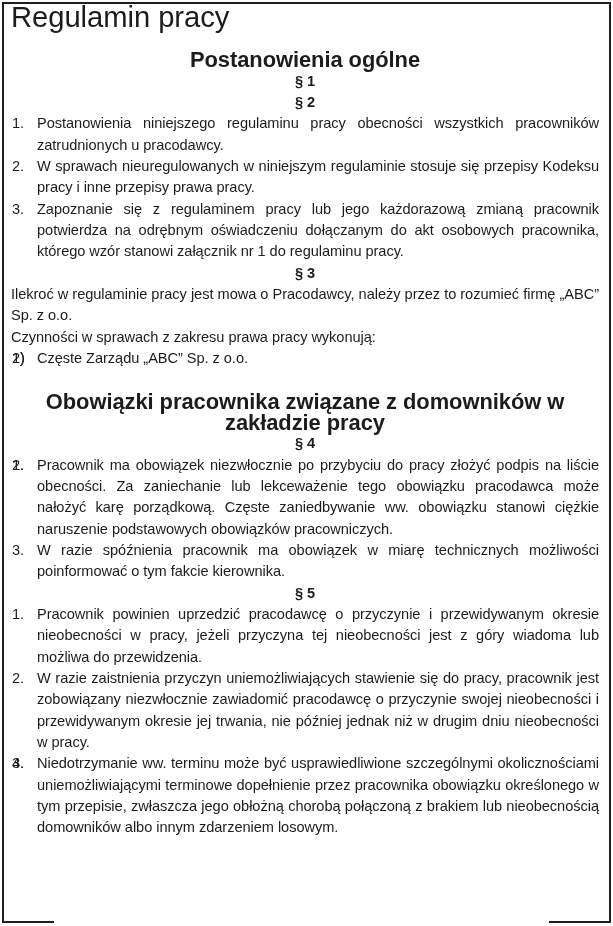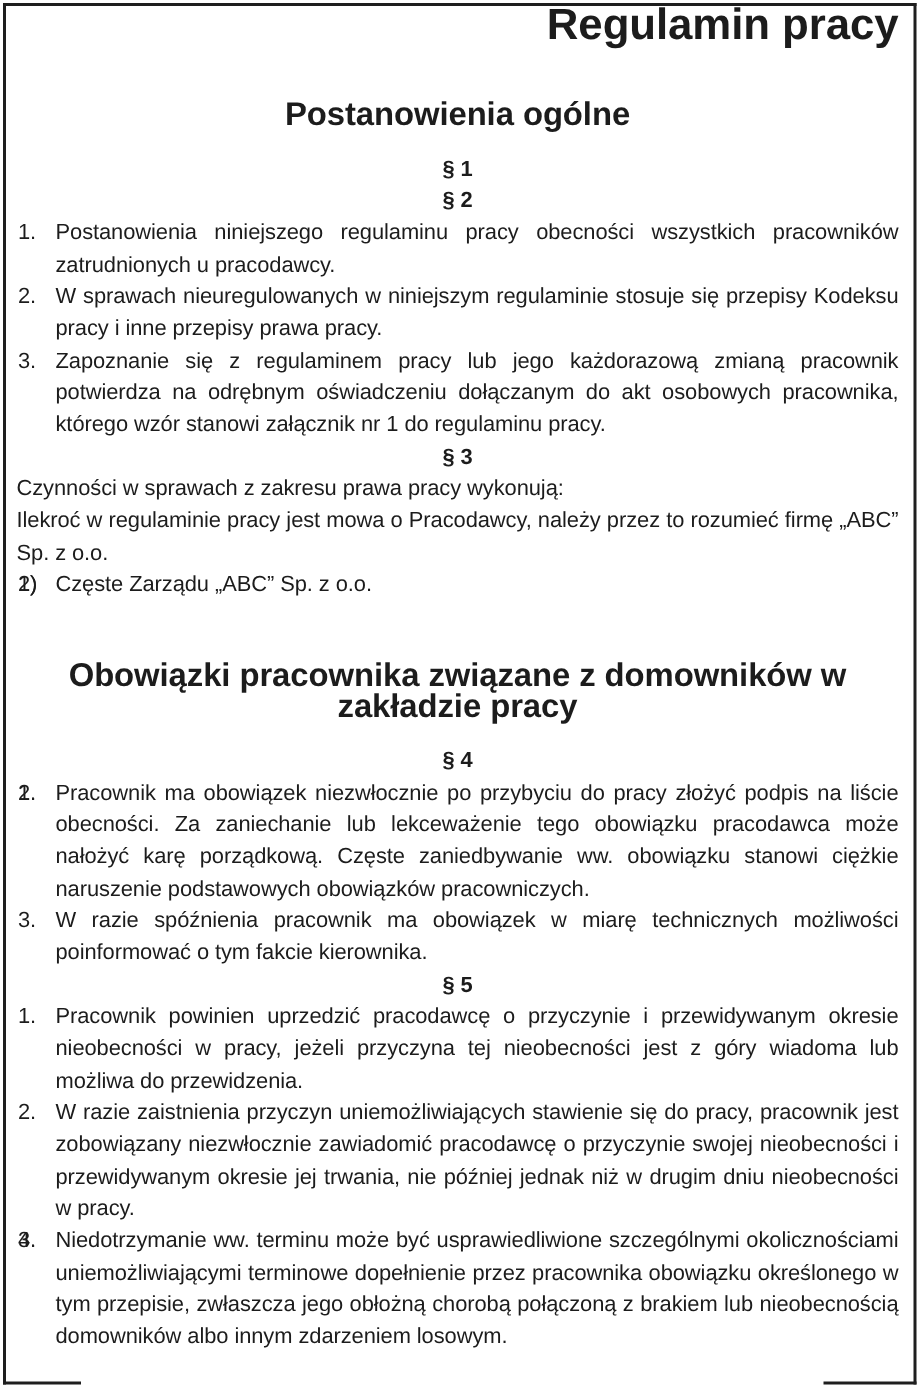--- a/index.html
+++ b/index.html
@@ -38,30 +38,30 @@
   .content {
     position: absolute;
     left: 11px;
     top: 6px;
     width: 588px;
     font-size: 14.6px;
     line-height: 21.35px;
     letter-spacing: -0.05px;
   }
   .doc-title {
-    text-align: right;
-    font-weight: bold;
+    text-align: left;
+    font-weight: normal;
     margin: 0;
     padding-top: 1px;
     height: 21.35px;
   }
   .section-title {
     text-align: center;
     font-weight: bold;
-    margin: 16px;
+    margin: 0;
   }
   .gap { height: 21px; }
   .para-mark {
     text-align: center;
     font-weight: bold;
     margin: 0;
   }
   p.body-text {
     margin: 0;
     text-align: justify;
@@ -106,22 +106,22 @@
       <div class="para-mark">§ 2</div>
       <ol class="num-list">
         <li><span class="num">1.</span><span>Postanowienia niniejszego regulaminu pracy obecności wszystkich pracowników zatrudnionych u pracodawcy.</span></li>
         <li><span class="num">2.</span><span>W sprawach nieuregulowanych w niniejszym regulaminie stosuje się przepisy Kodeksu pracy i inne przepisy prawa pracy.</span></li>
         <li><span class="num">3.</span><span>Zapoznanie się z regulaminem pracy lub jego każdorazową zmianą pracownik potwierdza na odrębnym oświadczeniu dołączanym do akt osobowych pracownika, którego wzór stanowi załącznik nr 1 do regulaminu pracy.</span></li>
       </ol>
     </div>
 
     <div>
       <div class="para-mark">§ 3</div>
+      <p class="body-text">Ilekroć w regulaminie pracy jest mowa o Pracodawcy, należy przez to rozumieć firmę „ABC” Sp. z o.o.</p>
       <p class="body-text">Czynności w sprawach z zakresu prawa pracy wykonują:</p>
-      <p class="body-text">Ilekroć w regulaminie pracy jest mowa o Pracodawcy, należy przez to rozumieć firmę „ABC” Sp. z o.o.</p>
       <ol class="num-list">
         <li><span class="num">1)</span></li>
         <li><span class="num">2)</span><span>Częste Zarządu „ABC” Sp. z o.o.</span></li>
       </ol>
     </div>
   </section>
 
   <div class="gap"></div>
 
   <section>

